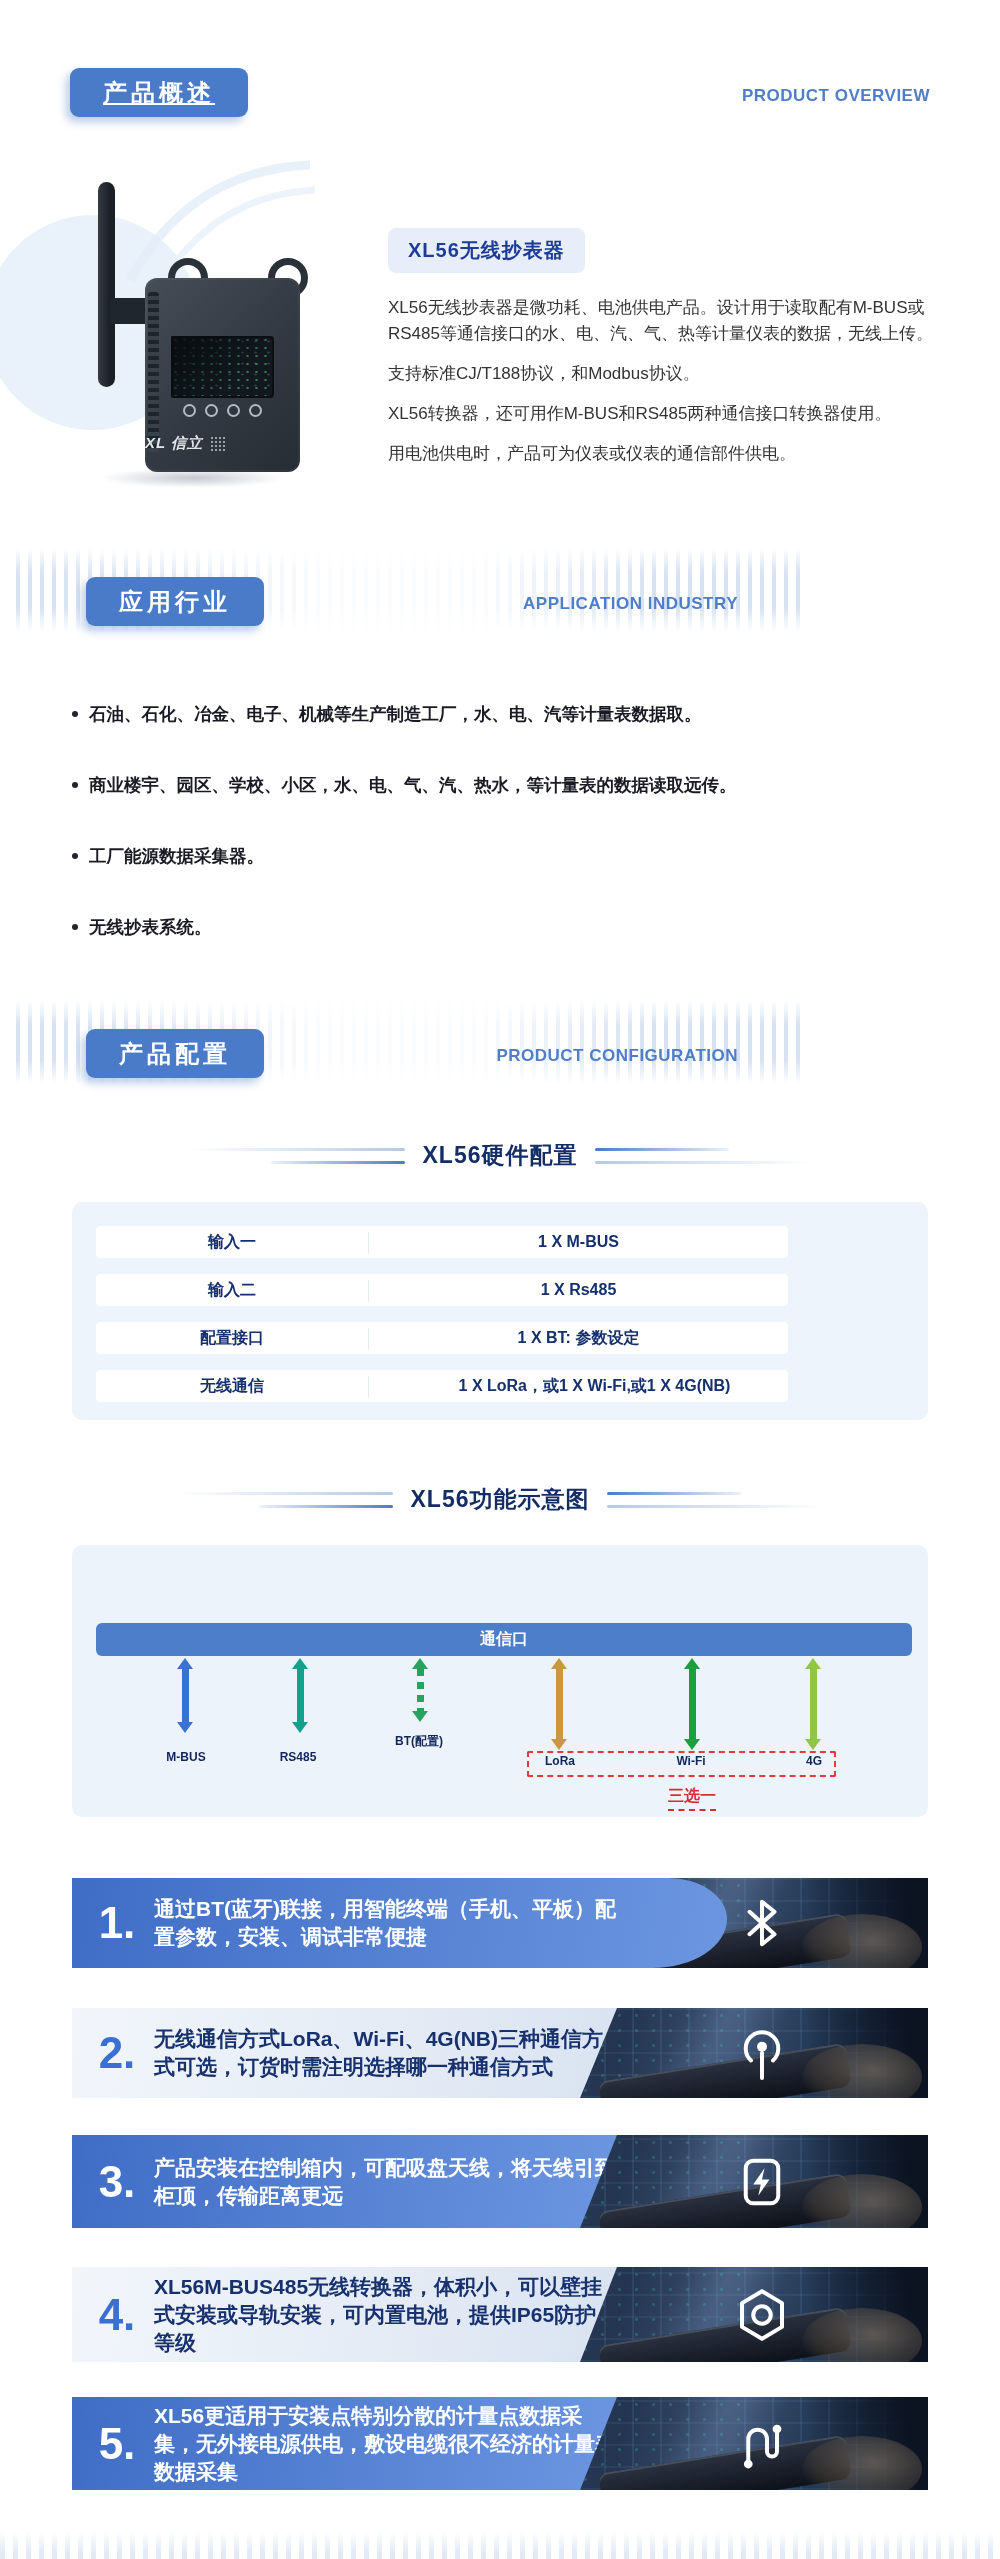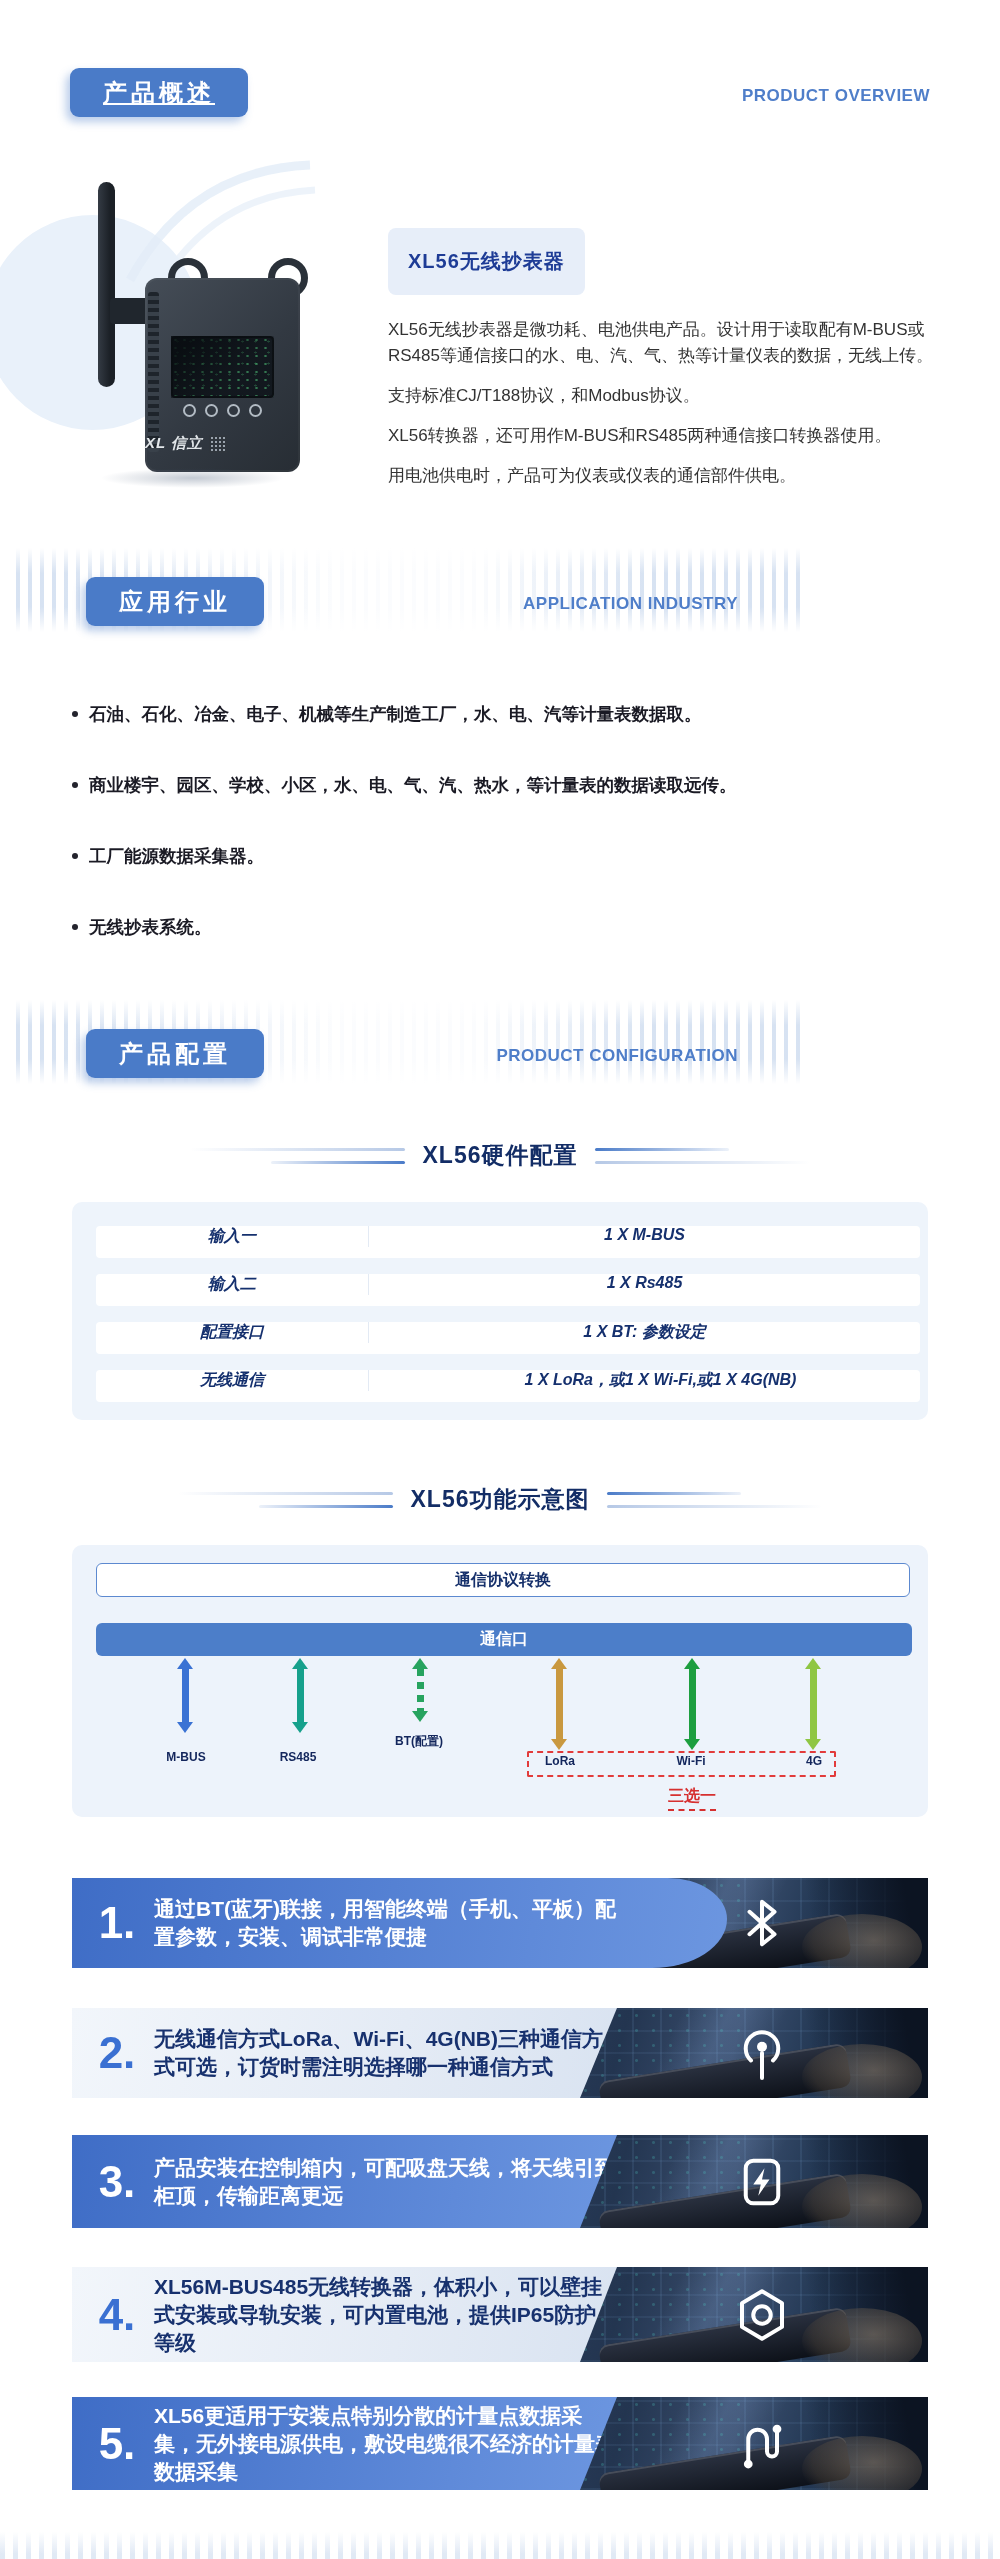--- a/index.html
+++ b/index.html
@@ -40,21 +40,21 @@
   .btn-row{position:absolute;left:26px;top:126px;width:103px;display:flex;justify-content:center;gap:9px;}
   .dev-btn{width:13px;height:13px;border:2px solid #c9d2da;border-radius:50%;box-sizing:border-box;opacity:.85;}
   .brand-row{position:absolute;left:0;right:0;top:156px;display:flex;align-items:center;gap:6px;}
   .brand-txt{color:#e3e7ea;font-size:15px;font-weight:700;font-style:italic;letter-spacing:1px;}
   .qr{width:18px;height:18px;background:#9aa3ad;
     background-image:repeating-linear-gradient(90deg,#2f353c 0 2px,transparent 2px 4px),repeating-linear-gradient(0deg,#2f353c 0 2px,transparent 2px 4px);}
   .dev-shadow{position:absolute;left:60px;top:348px;width:185px;height:20px;
     background:radial-gradient(ellipse,rgba(60,80,110,.30),rgba(60,80,110,0) 70%);}
 
   .product-info{position:absolute;left:388px;top:228px;width:580px;}
-  .chip{display:inline-block;background:#e7eef9;border-radius:8px;padding:20px 20px;
+  .chip{display:inline-block;background:#e7eef9;border-radius:8px;padding:9px 20px;
     color:#1e3c96;font-size:20px;font-weight:800;letter-spacing:1px;}
   .product-info p{margin:14px 0 0 0;color:#333;font-size:17px;line-height:26px;}
   .product-info p:first-of-type{margin-top:22px;}
 
   
   .bullets{position:absolute;left:72px;top:690px;width:880px;list-style:none;margin:0;padding:12px 0 0 0;}
   .bullets li{position:relative;margin-bottom:46px;padding-left:17px;color:#1a1a24;font-size:17.5px;font-weight:600;line-height:25px;}
   .bullets li .dot{position:absolute;left:0;top:9px;width:6px;height:6px;background:#23232d;border-radius:50%;}
 
   
@@ -62,21 +62,21 @@
   .c-title .t{color:#132d66;font-size:23px;font-weight:800;letter-spacing:1px;white-space:nowrap;}
   .decor{width:215px;height:16px;display:flex;flex-direction:column;justify-content:space-between;}
   .decor span{display:block;height:3px;border-radius:2px;}
   .decor.left span.a{background:linear-gradient(90deg,rgba(93,134,199,0) 0%,rgba(93,134,199,.45) 100%);}
   .decor.left span.b{width:62%;align-self:flex-end;background:linear-gradient(90deg,rgba(74,123,200,.1),#4a7bc8);}
   .decor.right span.a{width:62%;align-self:flex-start;background:linear-gradient(90deg,#4a7bc8,rgba(74,123,200,.1));}
   .decor.right span.b{background:linear-gradient(90deg,rgba(93,134,199,.45) 0%,rgba(93,134,199,0) 100%);}
 
   
   .hw-card{position:absolute;left:72px;top:1202px;width:856px;height:218px;background:#eef4fb;border-radius:10px;}
-  .hw-row{position:absolute;left:24px;width:824px;height:32px;background:#fff;border-radius:4px;display:flex;align-items:flex-start;font-style:italic;}
+  .hw-row{position:absolute;left:24px;width:692px;height:32px;background:#fff;border-radius:4px;display:flex;align-items:center;}
   .hw-label{width:272px;display:flex;align-items:center;justify-content:center;color:#15306e;font-size:16px;font-weight:700;
     border-right:1px solid #e3eaf4;}
   .hw-value{flex:1;display:flex;align-items:center;justify-content:center;color:#15306e;font-size:16px;font-weight:600;}
 
   
   .diag-card{position:absolute;left:72px;top:1545px;width:856px;height:272px;background:#edf3fb;border-radius:10px;}
   .proto-box{position:absolute;left:24px;top:18px;width:812px;height:32px;background:#fff;border:1px solid #5c89d0;border-radius:6px;
     display:flex;align-items:center;justify-content:center;color:#16306b;font-size:16px;font-weight:600;}
   .port-bar{position:absolute;left:24px;top:78px;width:816px;height:33px;background:#4c7ec9;border-radius:6px;
     display:flex;align-items:center;justify-content:center;color:#fff;font-size:16px;font-weight:700;}
@@ -220,21 +220,20 @@
         <span class="b"></span>
       </div>
     <span class="t">XL56功能示意图</span>
     <div class="decor right">
         <span class="a"></span>
         <span class="b"></span>
       </div>
   </div>
 
   <div class="diag-card">
-    <div class="proto-box">通信协议转换</div>
     <div class="port-bar">通信口</div>
 
     <div class="ch-arrow" style="left: 113px; height: 75px; --ch-color: #3a72d4;">
         <span class="hu"></span>
         <span class="sh"></span>
         <span class="hd"></span>
       </div>
     <div class="ch-arrow" style="left: 228px; height: 75px; --ch-color: #16a08c;">
         <span class="hu"></span>
         <span class="sh"></span>

